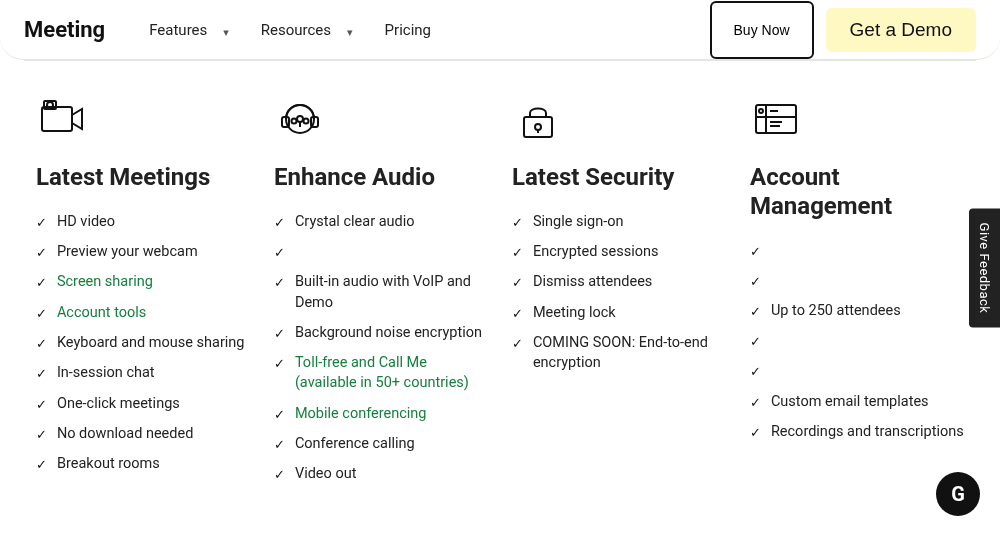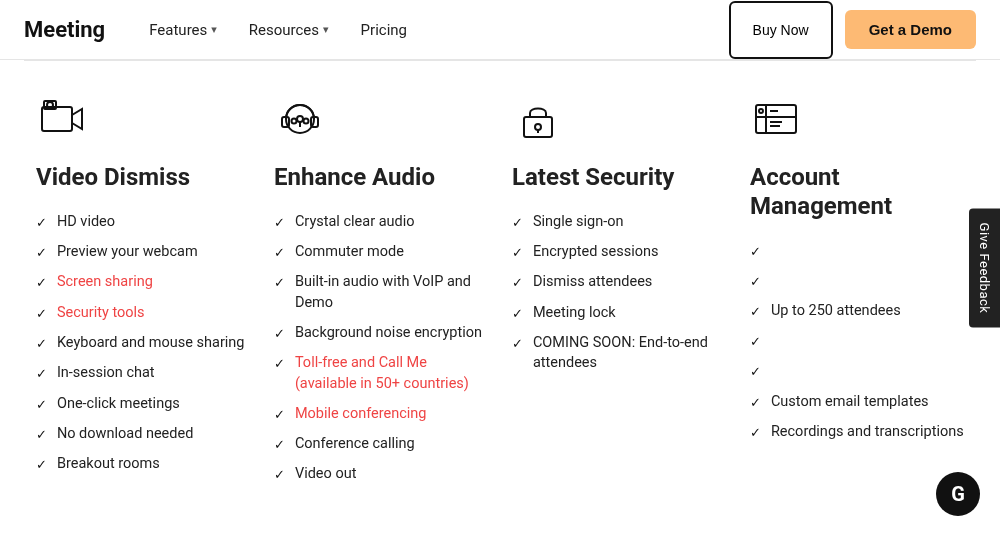--- a/index.html
+++ b/index.html
@@ -3,37 +3,38 @@
   <meta charset="utf-8">
   <style>
     * { box-sizing: border-box; margin: 0; padding: 0; }
     body { font-family: -apple-system, BlinkMacSystemFont, 'Segoe UI', Roboto, sans-serif; background: #fff; color: #222; font-size: 15px; }
 
     
     .navbar {
       display: flex; align-items: center; padding: 0 24px;
       height: 60px; border-bottom: 1px solid #e5e5e5;
       position: relative;
+      border-radius: 23px;
     }
     .nav-logo { font-size: 22px; font-weight: 700; color: #111; margin-right: 32px; }
     .nav-links { display: flex; gap: 8px; align-items: center; flex: 1; }
     .nav-link {
-      display: flex; align-items: center; gap: 4px;
+      display: flex; align-items: flex-end; gap: 16px;
       padding: 8px 12px; font-size: 15px; color: #222;
       cursor: pointer; text-decoration: none; background: none; border: none;
     }
     .nav-link .chevron { font-size: 11px; color: #555; }
     .nav-actions { display: flex; gap: 12px; align-items: center; margin-left: auto; }
     .btn-buy {
       padding: 19px 22px; border: 2px solid #111; border-radius: 6px;
       background: #fff; font-size: 14px; font-weight: 500; cursor: pointer;
     }
     .btn-demo {
       padding: 9px 22px; border: 2px solid transparent;
-      border-radius: 6px; background: #fdba74; font-size: 15px; font-weight: 700;
+      border-radius: 6px; background: #fef9c3; font-size: 19px; font-weight: 400;
       cursor: pointer; color: #111;
     }
 
     
     .content {
       display: grid; grid-template-columns: repeat(4, 1fr);
       gap: 0; padding: 32px 24px 24px 24px;
     }
     .column { padding: 0 12px; }
 
@@ -47,21 +48,21 @@
       font-size: 24px; font-weight: 700; margin-bottom: 20px; line-height: 1.2;
     }
 
     .feature-list { list-style: none; display: flex; flex-direction: column; gap: 10px; }
     .feature-item {
       display: flex; align-items: flex-start; gap: 10px; font-size: 14.5px; line-height: 1.4;
     }
     .check {
       color: #111; font-size: 13px; margin-top: 2px; flex-shrink: 0;
     }
-    .feature-link { color: #ef4444; text-decoration: none; cursor: pointer; }
+    .feature-link { color: #15803d; text-decoration: none; cursor: pointer; }
 
     
     .g-icon {
       position: fixed; bottom: 20px; right: 20px;
       width: 44px; height: 44px; background: #111; border-radius: 50%;
       display: flex; align-items: center; justify-content: center;
       color: #fff; font-size: 20px; font-weight: 700; cursor: pointer;
     }
 
     
@@ -106,37 +107,37 @@
 
   <div class="column">
     <div class="col-icon">
       <svg viewBox="0 0 48 48" fill="none" stroke="#111" stroke-width="2">
         <rect x="4" y="12" width="30" height="24" rx="2"></rect>
         <polyline points="34,20 44,14 44,34 34,28"></polyline>
         <circle cx="12" cy="10" r="3"></circle>
         <rect x="6" y="6" width="12" height="8" rx="1"></rect>
       </svg>
     </div>
-    <div class="col-title">Video Dismiss</div>
+    <div class="col-title">Latest Meetings</div>
     <ul class="feature-list">
       <li class="feature-item">
         <span class="check">✓</span>
         <span>HD video</span>
       </li>
       <li class="feature-item">
         <span class="check">✓</span>
         <span>Preview your webcam</span>
       </li>
       <li class="feature-item">
         <span class="check">✓</span>
         <a class="feature-link">Screen sharing</a>
       </li>
       <li class="feature-item">
         <span class="check">✓</span>
-        <a class="feature-link">Security tools</a>
+        <a class="feature-link">Account tools</a>
       </li>
       <li class="feature-item">
         <span class="check">✓</span>
         <span>Keyboard and mouse sharing</span>
       </li>
       <li class="feature-item">
         <span class="check">✓</span>
         <span>In-session chat</span>
       </li>
       <li class="feature-item">
@@ -168,21 +169,20 @@
       </svg>
     </div>
     <div class="col-title">Enhance Audio</div>
     <ul class="feature-list">
       <li class="feature-item">
         <span class="check">✓</span>
         <span>Crystal clear audio</span>
       </li>
       <li class="feature-item">
         <span class="check">✓</span>
-        <span>Commuter mode</span>
       </li>
       <li class="feature-item">
         <span class="check">✓</span>
         <span>Built-in audio with VoIP and Demo</span>
       </li>
       <li class="feature-item">
         <span class="check">✓</span>
         <span>Background noise encryption</span>
       </li>
       <li class="feature-item">
@@ -226,21 +226,21 @@
       <li class="feature-item">
         <span class="check">✓</span>
         <span>Dismiss attendees</span>
       </li>
       <li class="feature-item">
         <span class="check">✓</span>
         <span>Meeting lock</span>
       </li>
       <li class="feature-item">
         <span class="check">✓</span>
-        <span>COMING SOON: End-to-end attendees</span>
+        <span>COMING SOON: End-to-end encryption</span>
       </li>
     </ul>
   </div>
 
   <div class="column">
     <div class="col-icon">
       <svg viewBox="0 0 48 48" fill="none" stroke="#111" stroke-width="2">
         <rect x="4" y="10" width="40" height="28" rx="2"></rect>
         <line x1="14" y1="10" x2="14" y2="38"></line>
         <line x1="4" y1="22" x2="44" y2="22"></line>

